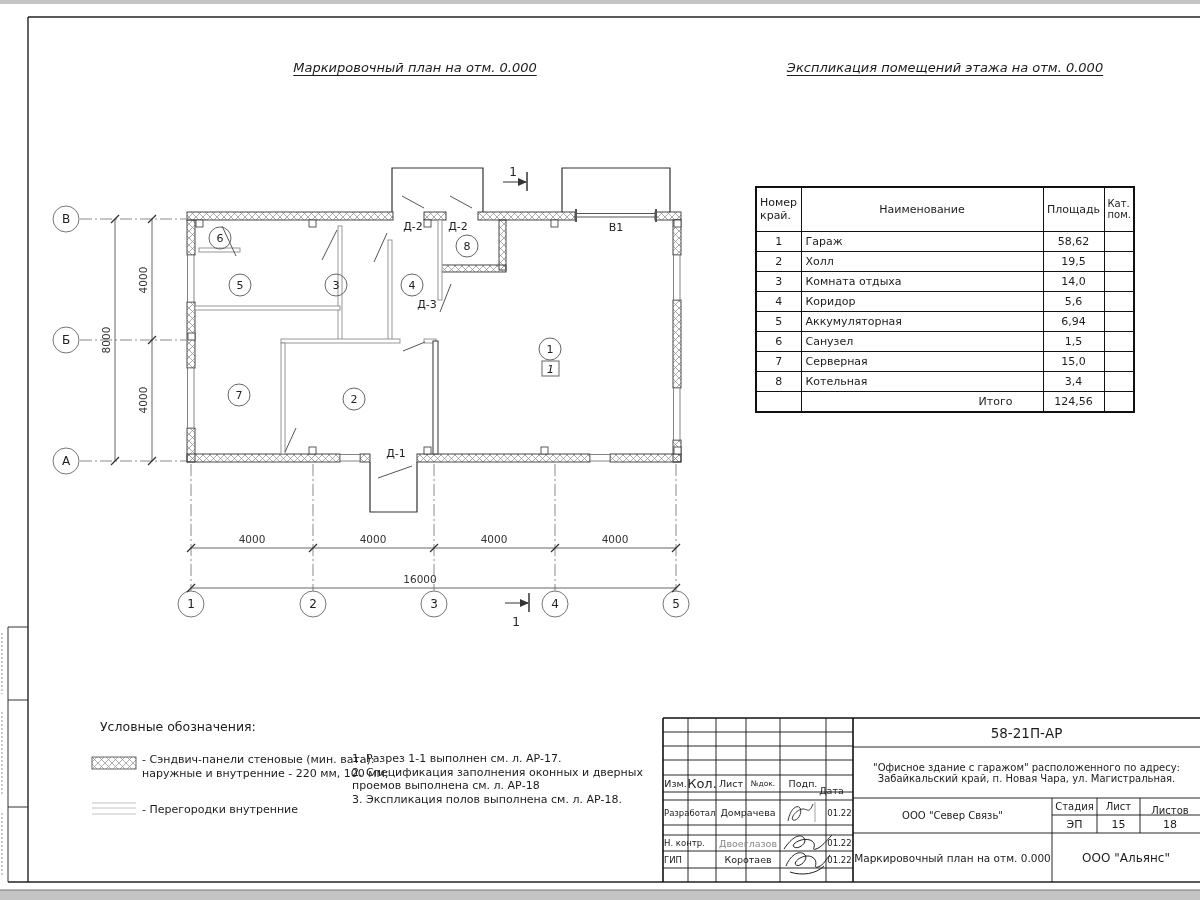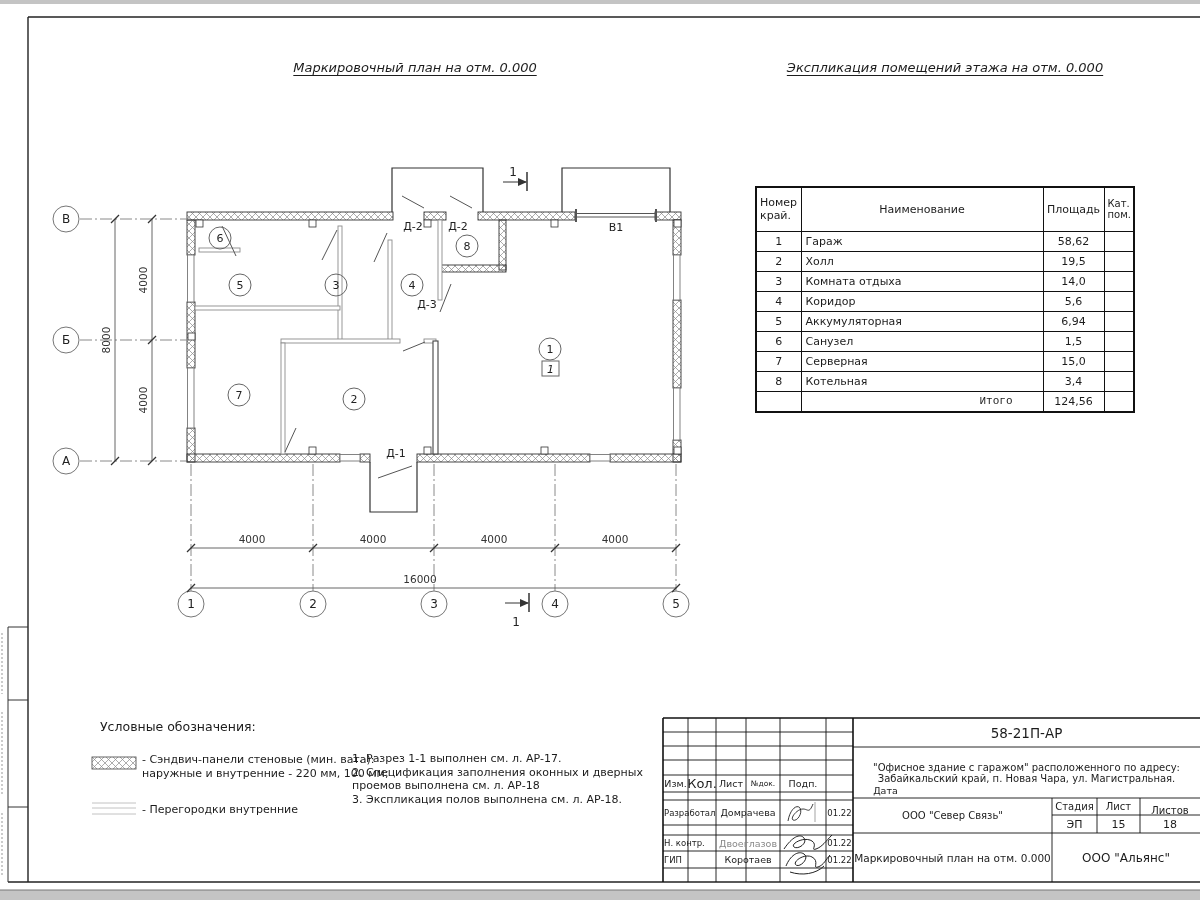--- a/index.html
+++ b/index.html
@@ -9,21 +9,21 @@
   .abs{position:absolute;}
   .ctr{display:flex;align-items:center;justify-content:center;text-align:center;}
   .col{display:flex;flex-direction:column;align-items:center;justify-content:center;text-align:center;}
   .title{font-style:italic;font-size:13px;text-decoration:underline;text-underline-offset:3px;white-space:nowrap;}
   
   table.expl{border-collapse:collapse;table-layout:fixed;font-size:11px;}
   table.expl,table.expl td,table.expl th{border:1px solid #111;}
   table.expl{border-width:2px;}
   table.expl th{font-weight:normal;padding:1px 3px;vertical-align:middle;}
   table.expl td{padding:0 4px;height:19px;vertical-align:middle;}
-  .c{text-align:center;} .l{text-align:left;} .r{text-align:right;font-family:Liberation Mono, monospace;}
+  .c{text-align:center;} .l{text-align:left;} .r{text-align:right;}
   
   .tbt{position:absolute;display:flex;align-items:center;justify-content:center;text-align:center;overflow:hidden;white-space:nowrap;}
   .gray{color:#888;}
   .legend-text{font-size:11px;line-height:13.5px;white-space:nowrap;}
 </style>
 </head>
 <body>
 
 <div id="sheet">
   <div id="paper"></div>
@@ -385,21 +385,21 @@
   <div class="abs col" style="left:853px;top:747px;width:347px;height:51px;font-size:10px">
     <div>"Офисное здание с гаражом" расположенного по адресу:</div>
     <div>Забайкальский край, п. Новая Чара, ул. Магистральная.</div>
   </div>
 
   <div class="tbt" style="left:663px;top:775px;width:25px;height:17px;font-size:9.5px">Изм.</div>
   <div class="tbt" style="left:688px;top:775px;width:28px;height:17px;font-size:13px">Кол.</div>
   <div class="tbt" style="left:716px;top:775px;width:30px;height:17px;font-size:9.5px">Лист</div>
   <div class="tbt" style="left:746px;top:775px;width:34px;height:17px;font-size:7.5px">№док.</div>
   <div class="tbt" style="left:780px;top:775px;width:46px;height:17px;font-size:9.5px">Подп.</div>
-  <div class="tbt" style="left:872px;top:775px;width:27px;height:31px;font-size:9.5px">Дата</div>
+  <div class="tbt" style="left:818px;top:775px;width:27px;height:31px;font-size:9.5px">Дата</div>
 
   <div class="tbt" style="left:664px;top:800px;width:51px;height:25px;font-size:8.5px;justify-content:flex-start">Разработал</div>
   <div class="tbt" style="left:716px;top:800px;width:64px;height:25px;font-size:9.5px">Домрачева</div>
   <div class="tbt" style="left:826px;top:800px;width:27px;height:25px;font-size:8.5px">01.22</div>
 
   <div class="tbt" style="left:664px;top:835px;width:51px;height:16px;font-size:8.5px;justify-content:flex-start">Н. контр.</div>
   <div class="tbt gray" style="left:716px;top:835px;width:64px;height:16px;font-size:9.5px">Двоеглазов</div>
   <div class="tbt" style="left:826px;top:835px;width:27px;height:16px;font-size:8.5px">01.22</div>
 
   <div class="tbt" style="left:664px;top:851px;width:51px;height:17px;font-size:8.5px;justify-content:flex-start">ГИП</div>

